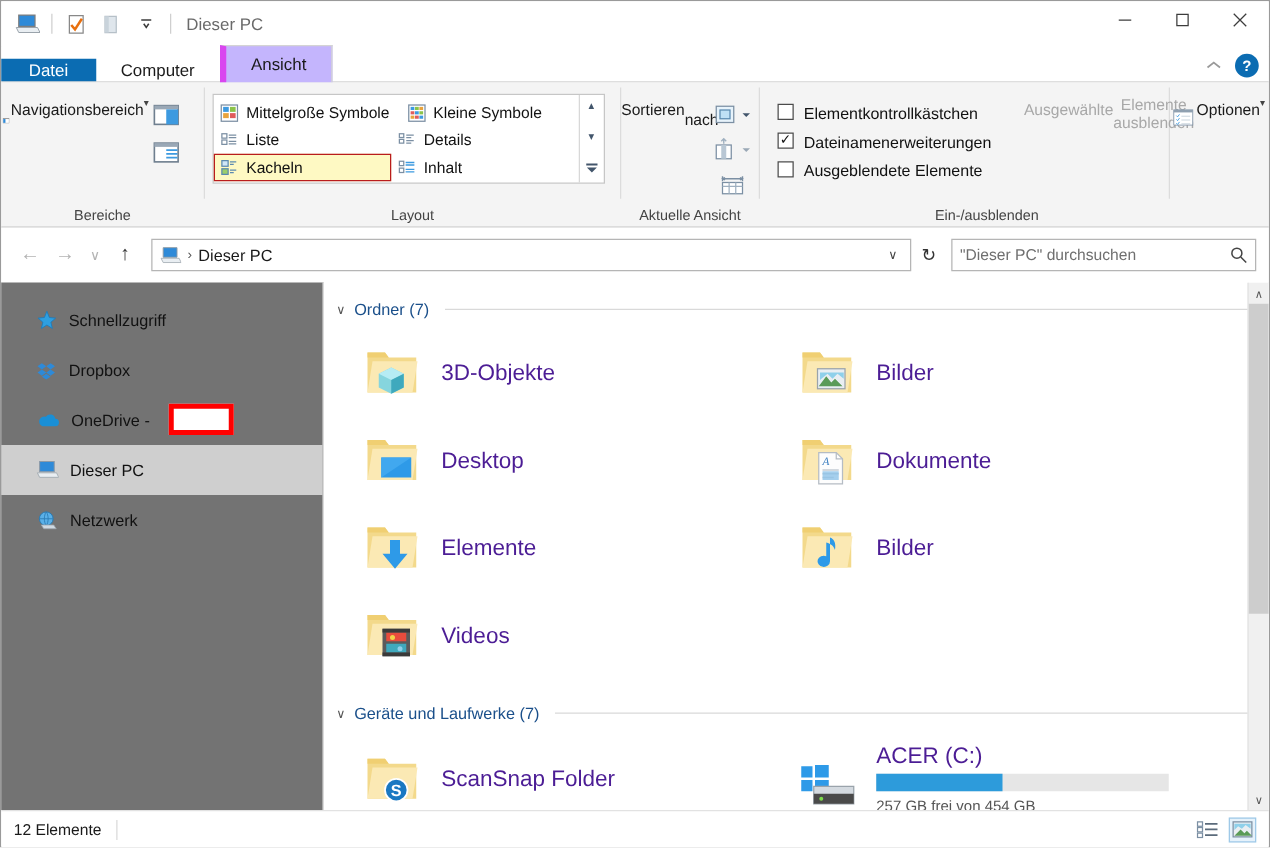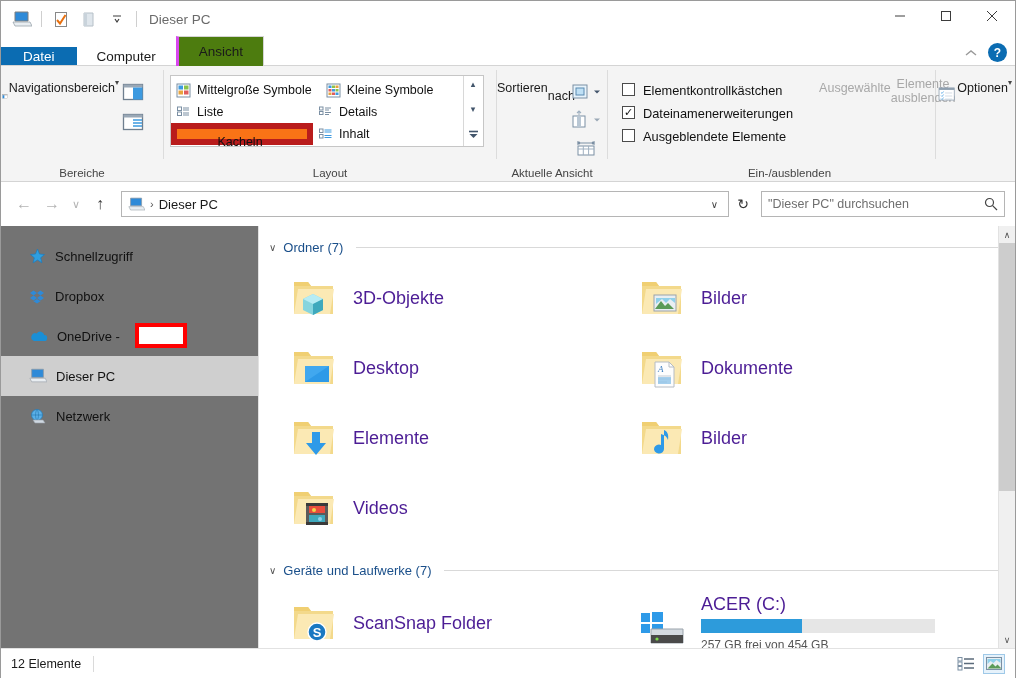--- a/index.html
+++ b/index.html
@@ -47,22 +47,22 @@
     border-bottom: 1px solid #d4d4d4;
   }
   .tab {
     height: 18px; padding: 0 20px;
     display: flex; align-items: center; justify-content: center;
     font-size: 13.5px; color: #1a1a1a;
     background: transparent;
   }
   .tab.file { background: #0b6cb2; color: #ffffff; padding: 0 22px; }
   .tab.active {
-    background: #4d7c0f;
-    border-left: 3px solid #d946ef;
+    background: #c4b5fd;
+    border-left: 5px solid #d946ef;
     border-right: 1px solid #d4d4d4;
     border-top: 1px solid #d4d4d4;
     margin-bottom: -1px; height: 30px;
   }
   .tabsrow-right {
     position: absolute; right: 8px; bottom: 3px;
     display: flex; align-items: center; gap: 10px;
   }
   .help-btn {
     width: 19px; height: 19px; border-radius: 50%;
@@ -102,21 +102,21 @@
     border: 1px solid #c6c6c6; background: #ffffff;
     display: flex; height: 72px;
   }
   .gallery-cols { display: flex; flex-direction: column; padding: 3px 0; }
   .gal-row { display: flex; }
   .gal-item {
     display: flex; align-items: center; gap: 6px;
     height: 22px; padding: 0 8px 0 4px; font-size: 12.5px; color: #111;
     min-width: 142px; border: 1px solid transparent;
   }
-  .gal-item.sel { background: #f97316; border: 6px solid #b91c1c; flex-direction: column; }
+  .gal-item.sel { background: #fef9c3; border: 1px solid #b91c1c; }
   .gal-scroll {
     width: 20px; border-left: 1px solid #d8d8d8;
     display: flex; flex-direction: column; justify-content: space-between;
     align-items: center; padding: 4px 0;
   }
   .gal-scroll div { font-size: 9px; color: #42556b; line-height: 1; }
 
   
   .chkcol { display: flex; flex-direction: column; gap: 8px; padding: 12px 0 0 14px; }
   .chkrow { display: flex; align-items: flex-start; gap: 8px; font-size: 12.8px; color: #111; }

